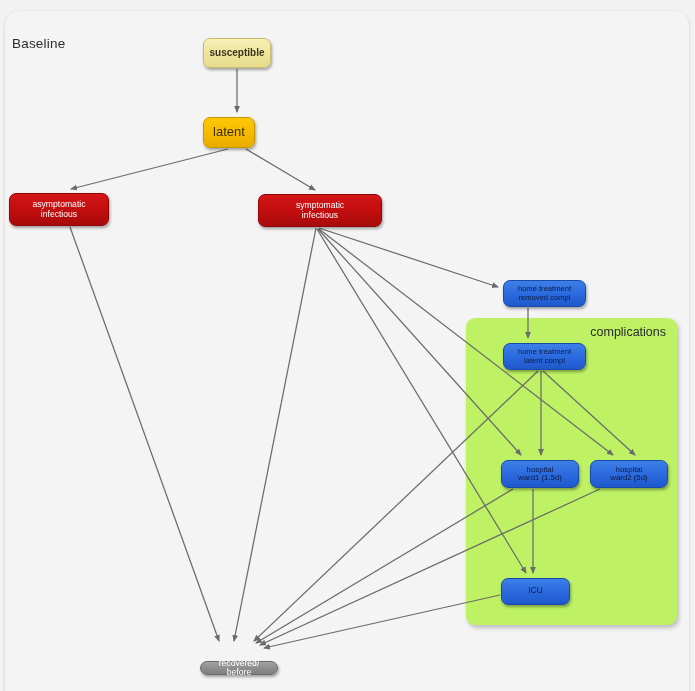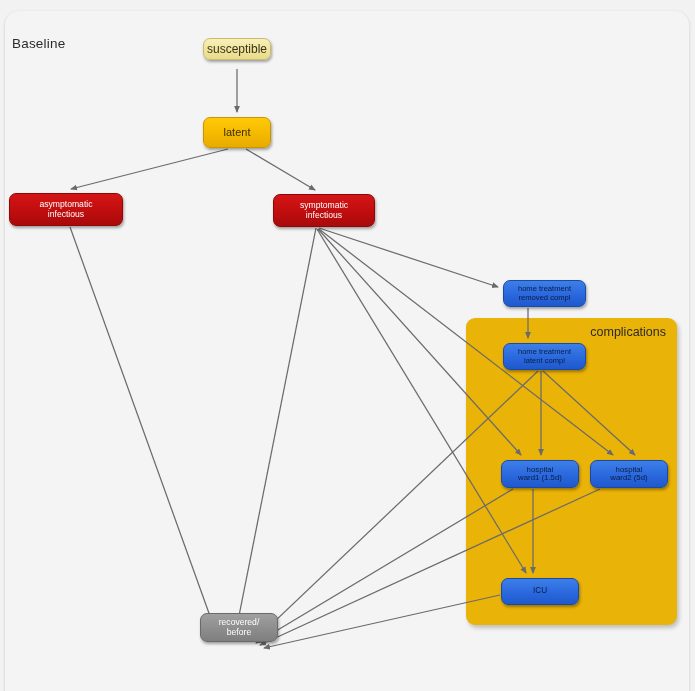--- a/index.html
+++ b/index.html
@@ -37,21 +37,21 @@
     color: #2b2b2b;
     letter-spacing: .2px;
   }
   
   #complications-box {
     position: absolute;
     left: 466px;
     top: 318px;
     width: 211px;
     height: 307px;
-    background: #eab308;
+    background: #bef264;
     border-radius: 9px;
     box-shadow: 2px 3px 4px rgba(0,0,0,0.22);
     text-align: center;
   }
   #complications-label {
     position: absolute;
     right: 11px;
     top: 7px;
     font-size: 12.5px;
     color: #2b2b2b;
@@ -72,41 +72,42 @@
     justify-content: center;
     text-align: center;
     line-height: 1.08;
     font-size: 8.6px;
     box-shadow: 1px 2px 3px rgba(0,0,0,0.35);
     border: 1px solid rgba(0,0,0,0.35);
   }
   .node span { display: block; padding: 0 2px; }
 
   .n-susceptible {
-    left: 203px; top: 38px; width: 68px; height: 22px;
+    left: 203px; top: 38px; width: 68px; height: 30px;
     background: linear-gradient(180deg,#f7f0b8 0%,#efe49a 55%,#e8db8c 100%);
     color: #3a3320;
     border-color: #c9bc6e;
-    font-size: 12px;
+    font-size: 10px;
+    font-weight: bold;
   }
   .n-latent {
-    left: 203px; top: 117px; width: 68px; height: 31px;
+    left: 203px; top: 117px; width: 52px; height: 31px;
     background: linear-gradient(180deg,#ffc907 0%,#f5b900 55%,#e8ab00 100%);
     color: #3a2f00;
     border-color: #c79600;
-    font-size: 11px;
+    font-size: 13px;
   }
   .n-asymptomatic {
-    left: 9px; top: 193px; width: 114px; height: 33px;
+    left: 9px; top: 193px; width: 100px; height: 33px;
     background: linear-gradient(180deg,#d41516 0%,#c00d0e 55%,#a80a0b 100%);
     color: #ffffff;
     border-color: #8e0607;
   }
   .n-symptomatic {
-    left: 273px; top: 194px; width: 102px; height: 33px;
+    left: 258px; top: 194px; width: 124px; height: 33px;
     background: linear-gradient(180deg,#d41516 0%,#c00d0e 55%,#a80a0b 100%);
     color: #ffffff;
     border-color: #8e0607;
   }
   .n-home-before {
     left: 503px; top: 280px; width: 83px; height: 27px;
     background: linear-gradient(180deg,#3d7fe8 0%,#2a68dd 55%,#1f59cc 100%);
     color: #0b1c45;
     border-color: #1a4aa8;
     font-size: 7.6px;
@@ -126,28 +127,28 @@
     font-size: 7.8px;
   }
   .n-ward2 {
     left: 590px; top: 460px; width: 78px; height: 28px;
     background: linear-gradient(180deg,#3d7fe8 0%,#2a68dd 55%,#1f59cc 100%);
     color: #0b1c45;
     border-color: #1a4aa8;
     font-size: 7.8px;
   }
   .n-icu {
-    left: 501px; top: 578px; width: 78px; height: 27px;
+    left: 501px; top: 578px; width: 69px; height: 27px;
     background: linear-gradient(180deg,#3d7fe8 0%,#2a68dd 55%,#1f59cc 100%);
     color: #0b1c45;
     border-color: #1a4aa8;
     font-size: 8.2px;
   }
   .n-recovered {
-    left: 200px; top: 613px; width: 78px; height: 29px;
+    left: 200px; top: 661px; width: 78px; height: 14px;
     background: linear-gradient(180deg,#a0a0a0 0%,#8d8d8d 55%,#7f7f7f 100%);
     color: #ffffff;
     border-color: #6a6a6a;
     font-size: 8.6px;
   }
 </style>
 </head>
 <body>
 
 <div id="canvas">

